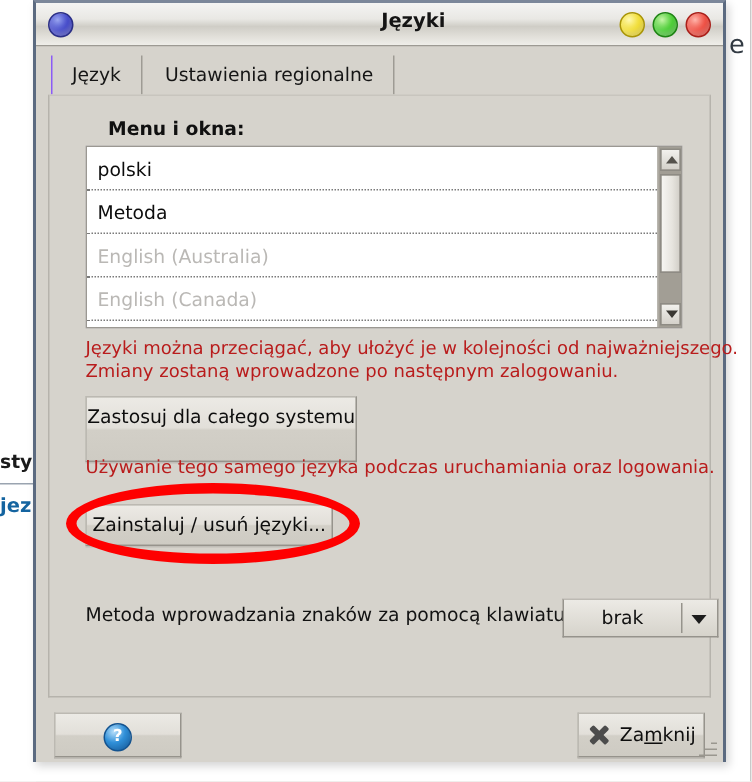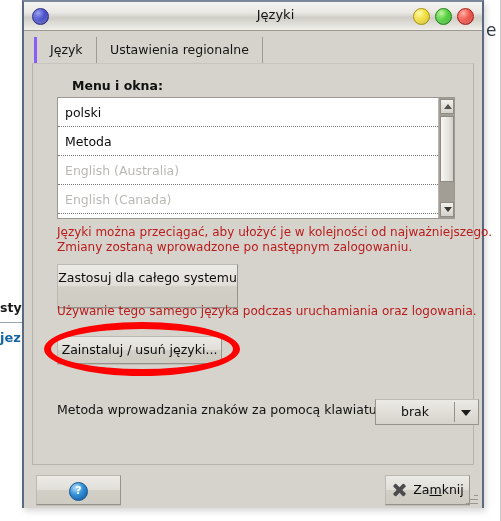--- a/index.html
+++ b/index.html
@@ -97,21 +97,21 @@
     background: linear-gradient(to bottom,
         #f4f4f3 0%, #e9e8e4 38%, #cfcdc6 56%, #e3e1db 82%, #efeee9 100%);
     border-bottom: 1px solid #9d9a93;
     box-sizing: border-box;
   }
   .title-text {
     position: absolute;
     left: 0; right: 0; top: 5px;
     text-align: center;
     font-size: 13px;
-    font-weight: normal;
+    font-weight: bold;
     color: #141414;
     margin-left: 45px;
   }
   .gumdrop {
     position: absolute;
     width: 17px; height: 17px;
     border-radius: 50%;
     top: 6px;
     box-sizing: border-box;
   }
@@ -161,21 +161,21 @@
     line-height: 26px;
     padding: 0 13px;
     font-size: 12.5px;
     color: #151515;
     box-sizing: border-box;
     white-space: nowrap;
   }
   .tab-selected {
     left: 0;
     background: #d6d3cc;
-    border-left: 3px solid #8b5cf6;
+    border-left: 1px solid #8b5cf6;
     border-right: 1px solid #9e9b94;
   }
   .tab-other {
     left: 63px;
     background: #d6d3cc;
     border-right: 1px solid #9e9b94;
   }
 
   
   .panel {

